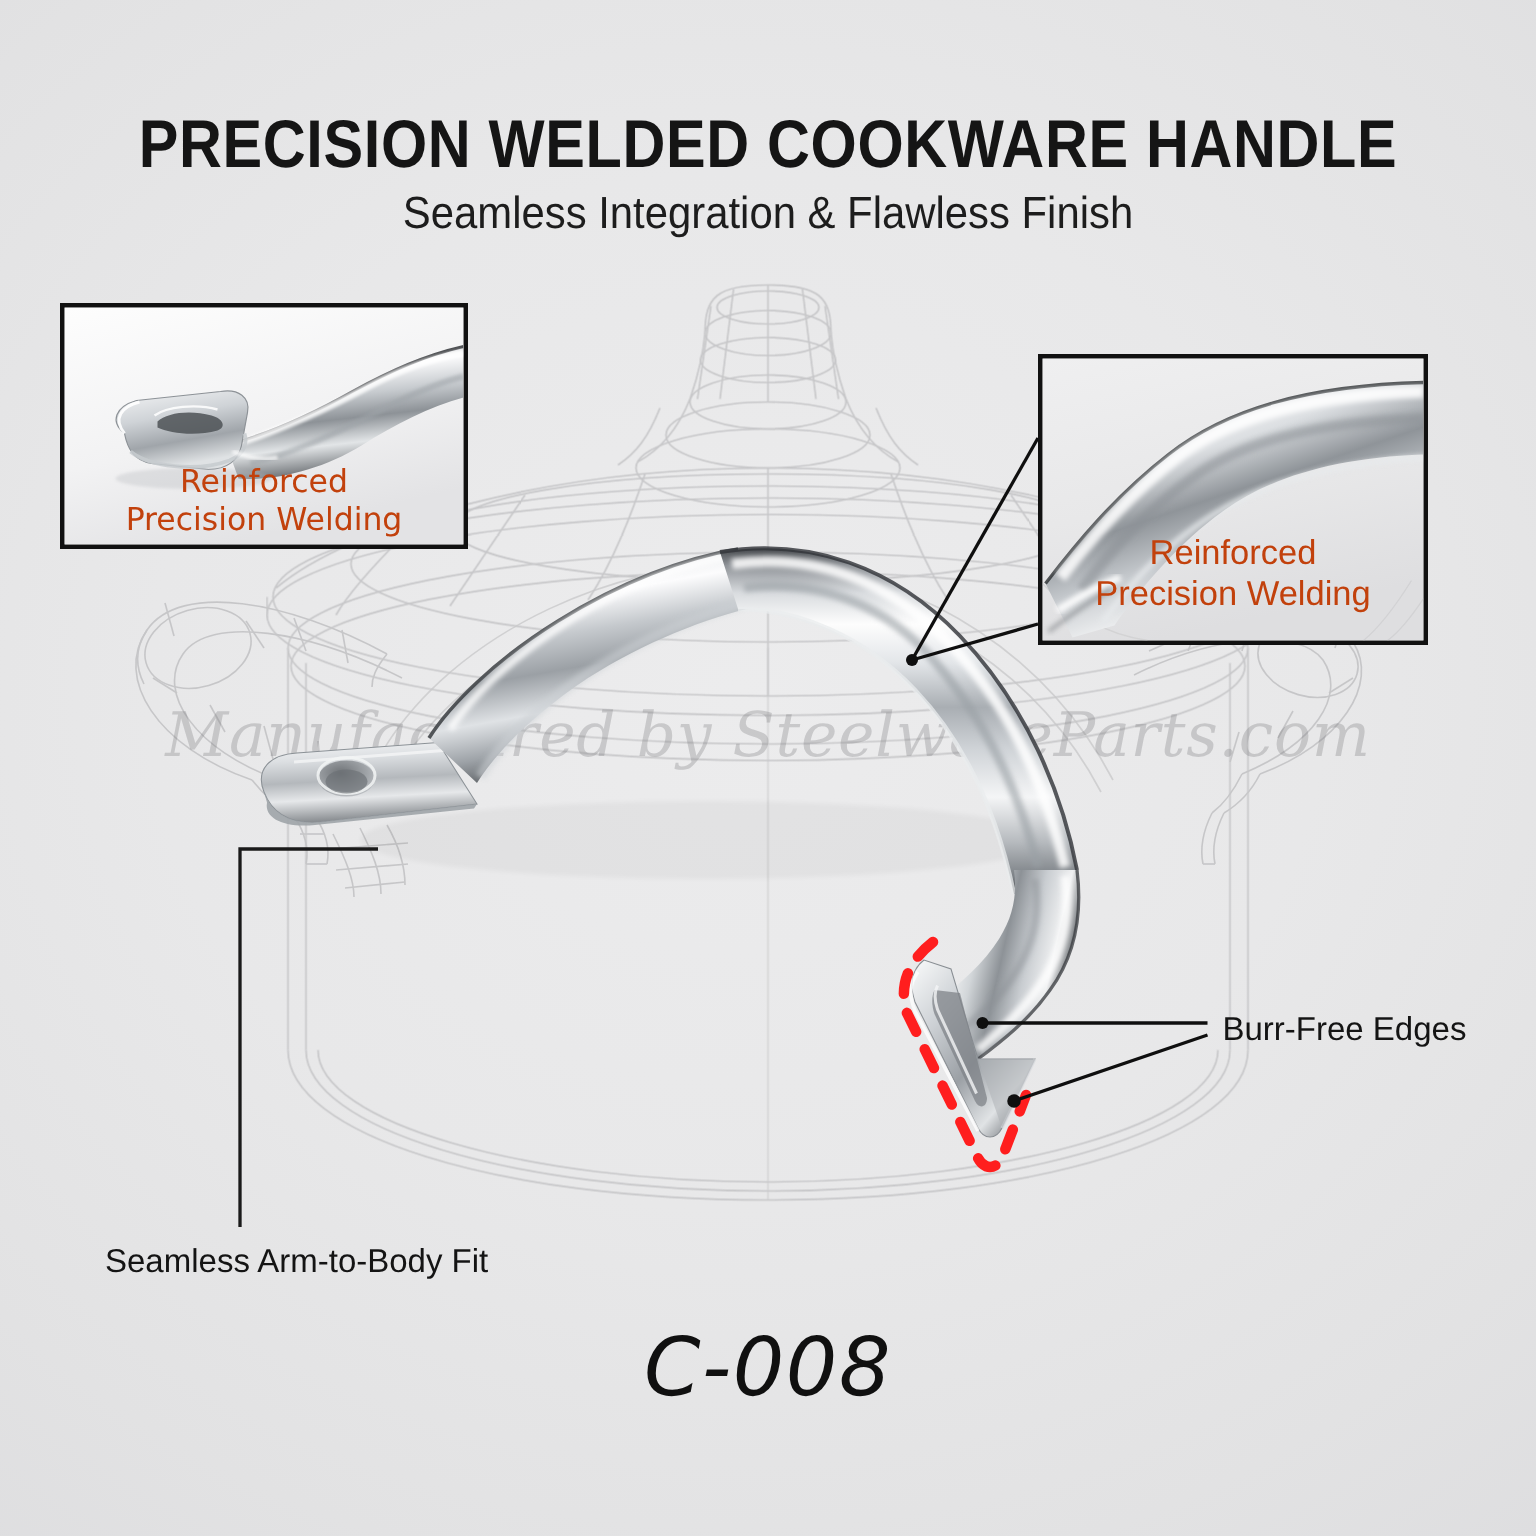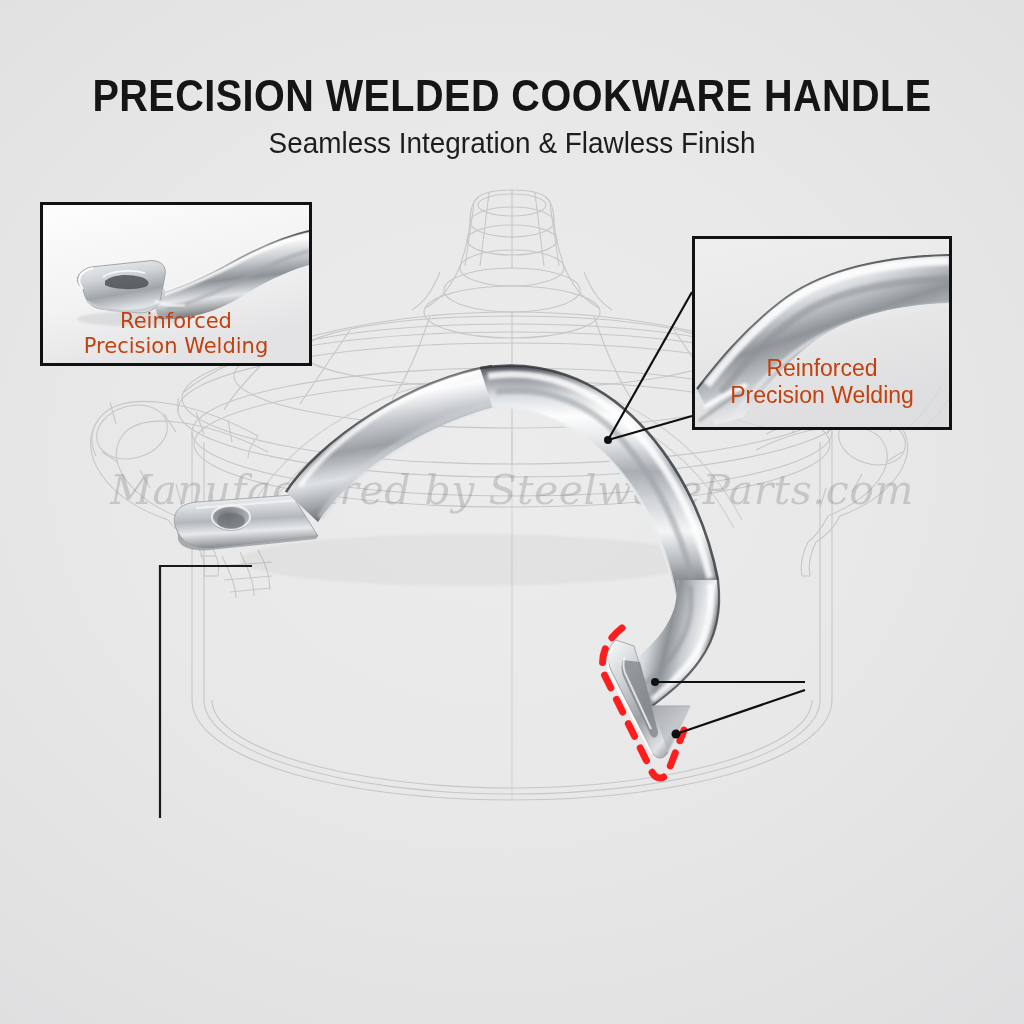--- a/index.html
+++ b/index.html
@@ -508,15 +508,18 @@
 
     <div class="inset-caption">
       <div>Reinforced</div>
       <div>Precision Welding</div>
     </div>
   </div>
 
   <div id="title">PRECISION WELDED COOKWARE HANDLE</div>
   <div id="subtitle">Seamless Integration &amp; Flawless Finish</div>
 
-
+  <div class="callout-label" id="label-seamless">Seamless Arm-to-Body Fit</div>
+  <div class="callout-label" id="label-burr">Burr-Free Edges</div>
+
+  <div id="model-code">C-008</div>
 
 </div>
 
 </body></html>

